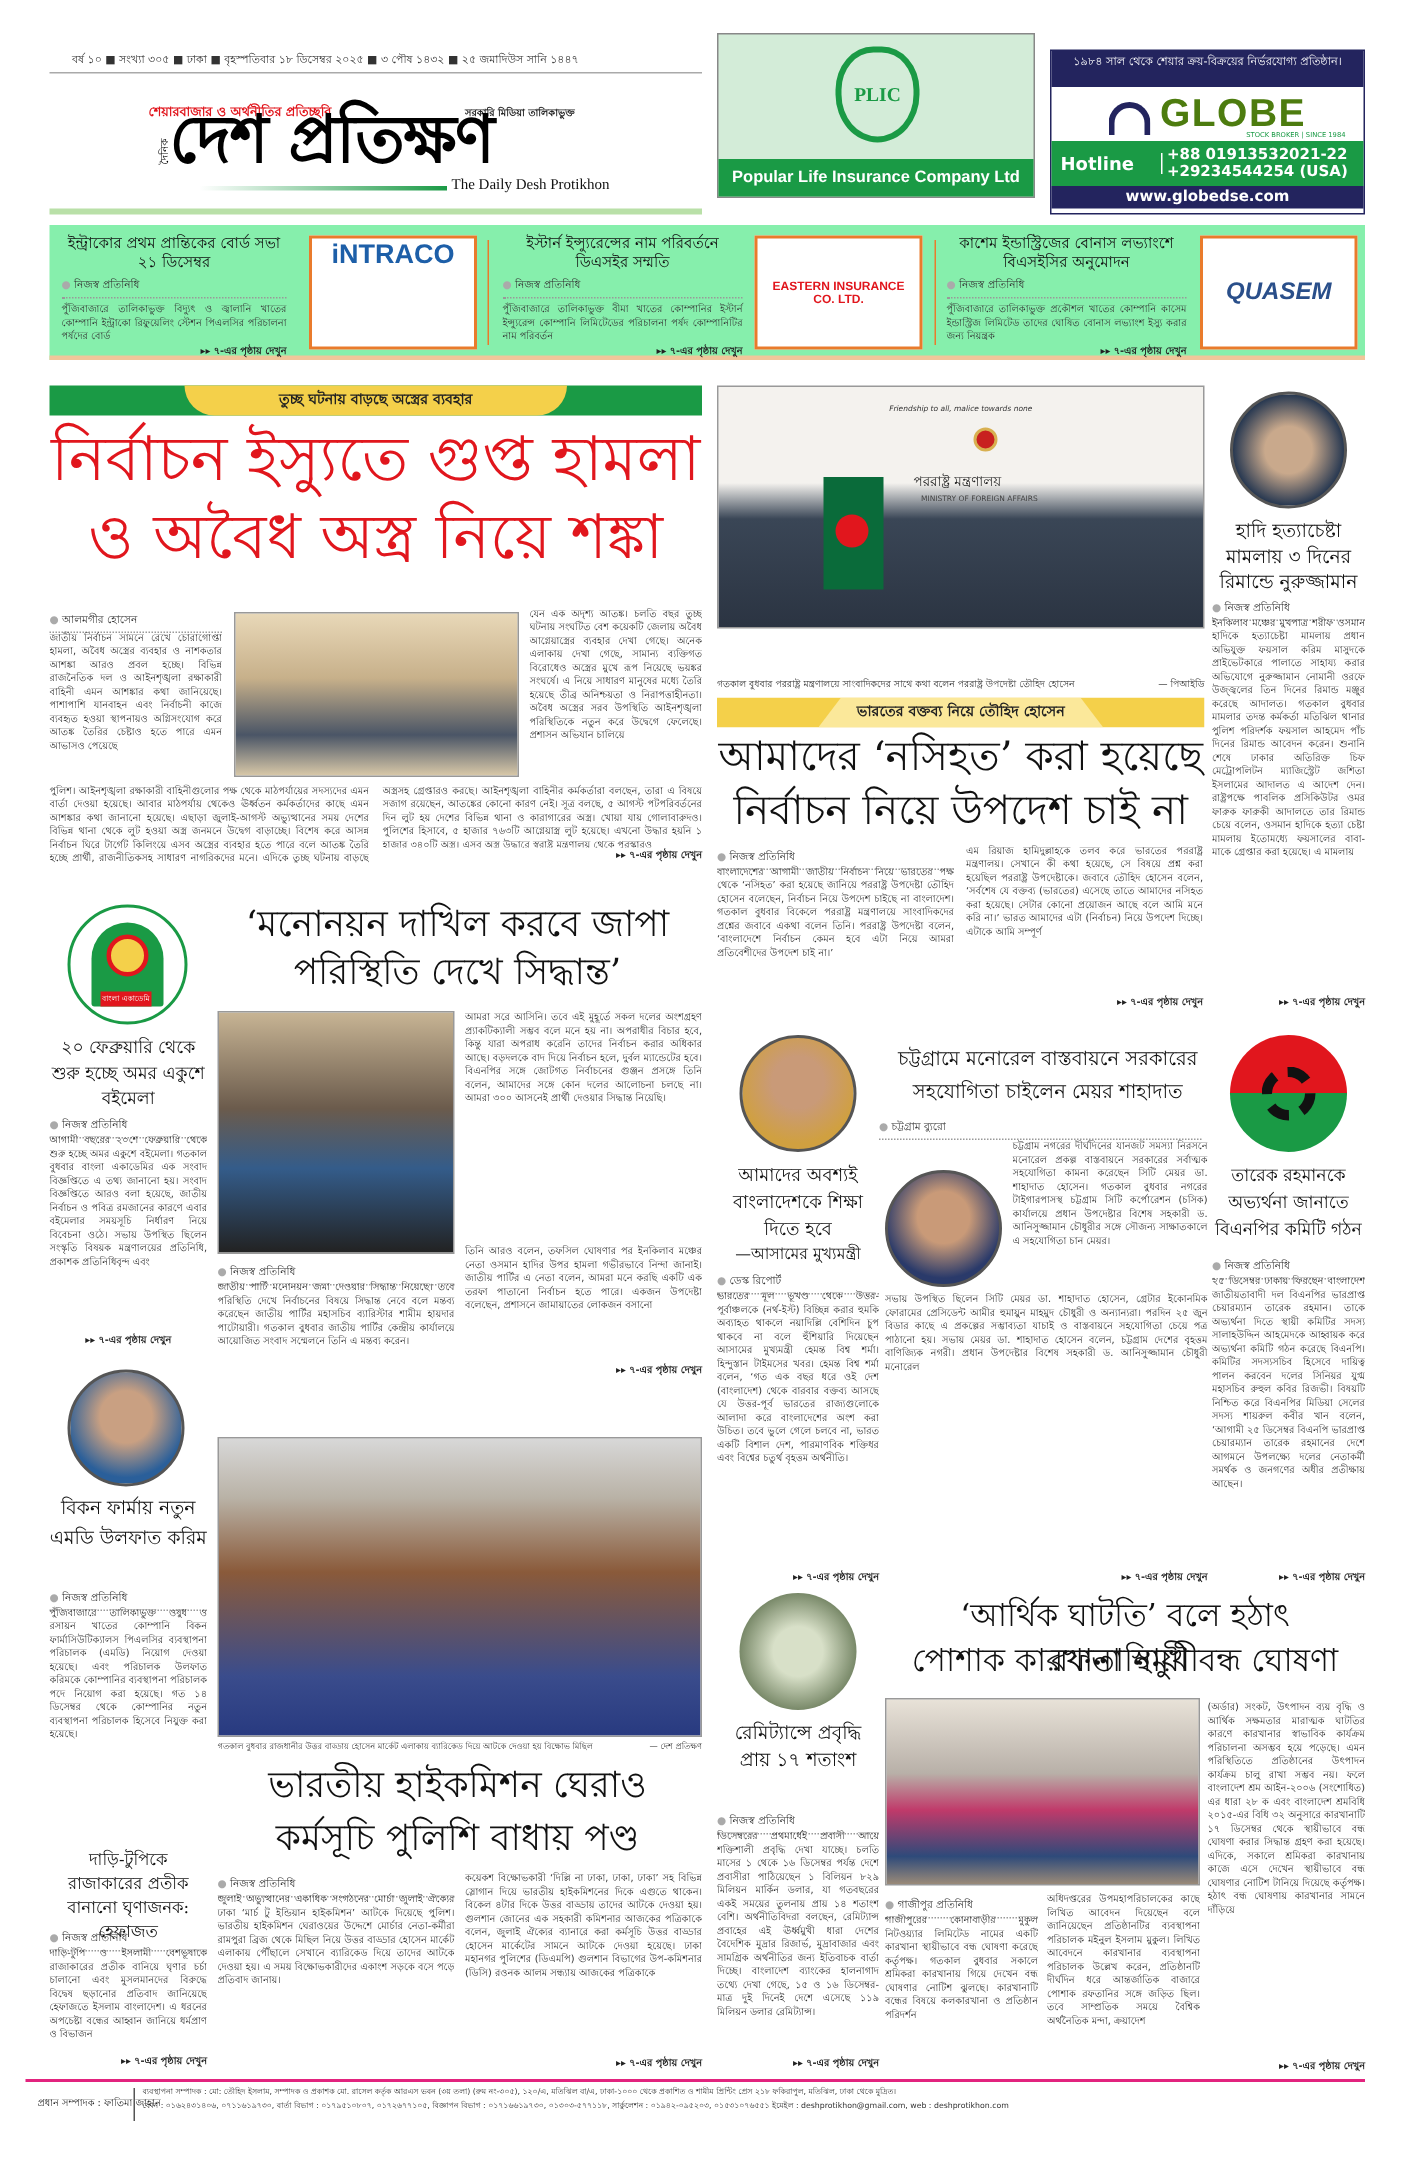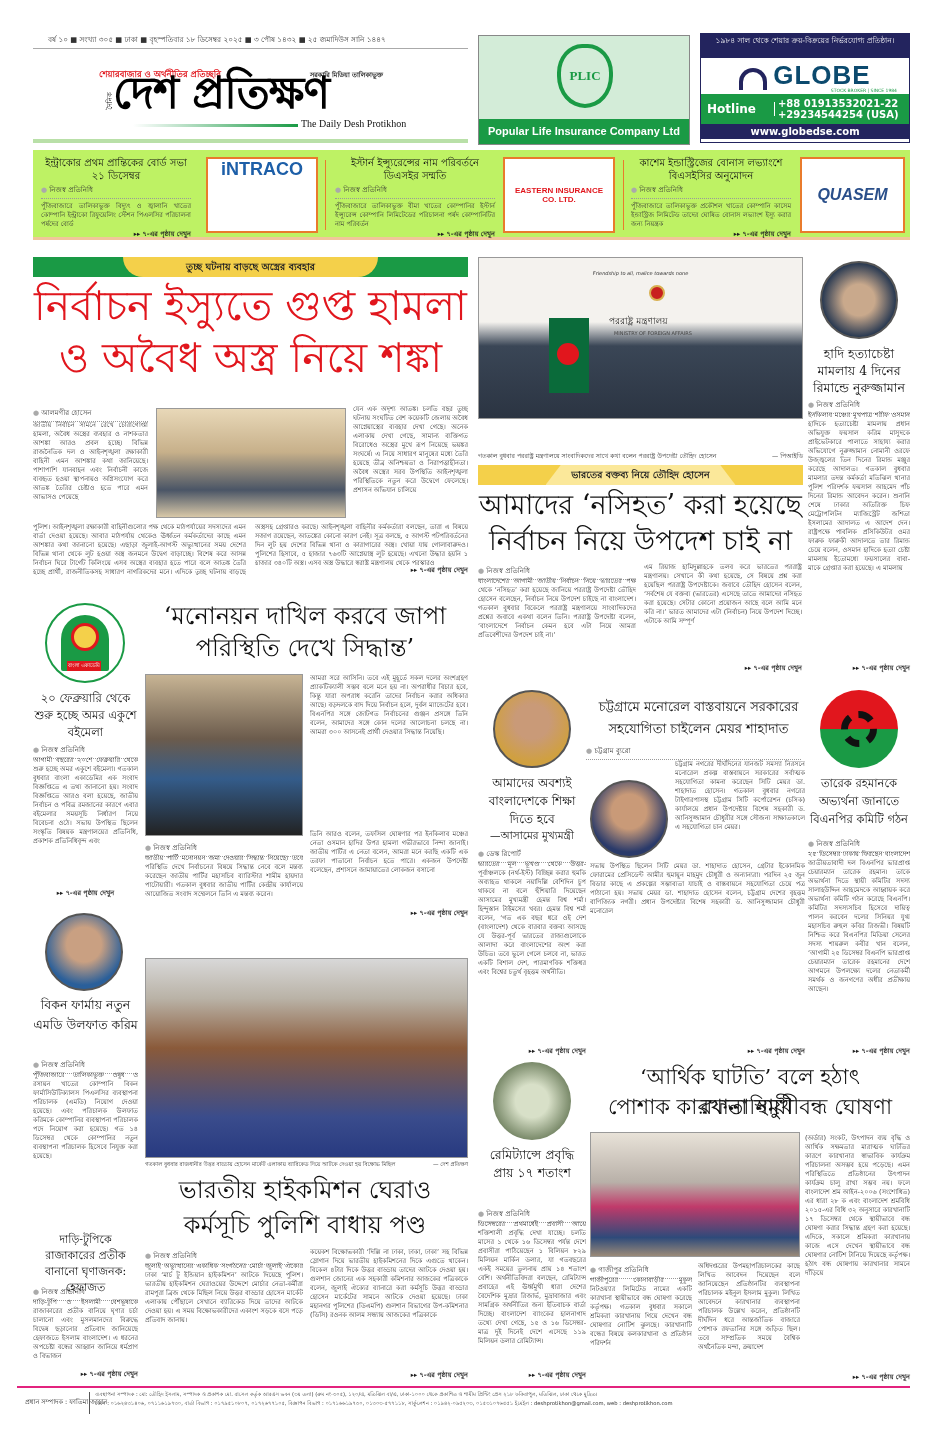--- a/index.html
+++ b/index.html
@@ -22,43 +22,43 @@
   <div style="position:absolute;left:0;top:48px;width:435px;border-top:1px solid #aaa"></div>
   <div style="position:absolute;left:66px;top:68px;font-size:8.5px;color:#e1161d;font-weight:bold">শেয়ারবাজার ও অর্থনীতির প্রতিচ্ছবি</div>
   <div style="position:absolute;left:277px;top:70px;font-size:6.5px;font-weight:bold">সরকারি মিডিয়া তালিকাভুক্ত</div>
   <div style="position:absolute;left:68px;top:95px;font-size:7px;transform:rotate(-90deg);color:#000">দৈনিক</div>
   <div style="position:absolute;left:80px;top:60px;font-size:44px;font-weight:900;color:#000;font-family:'DejaVu Serif',serif;letter-spacing:-1px">দেশ প্রতিক্ষণ</div>
   <div style="position:absolute;left:100px;top:124px;width:165px;height:3px;background:linear-gradient(90deg,#fff,#1a9a45)"></div>
   <div style="position:absolute;left:268px;top:118px;font-size:10px;font-family:'Liberation Serif',serif;color:#111">The Daily Desh Protikhon</div>
   <div style="position:absolute;left:0;top:139px;width:435px;height:4px;background:#b9e0a8"></div>
 </div>
 
-<div class="abs" style="left:478px;top:35px;width:212px;height:110px;background:#d3ecd8;border:1px solid #888">
+<div class="abs" style="left:478px;top:22px;width:212px;height:110px;background:#d3ecd8;border:1px solid #888">
   <div style="position:absolute;left:78px;top:8px;width:56px;height:64px;border:4px solid #1a9a45;border-radius:45% 45% 50% 50%;display:flex;align-items:center;justify-content:center;color:#1a9a45;font-weight:bold;font-size:13px;font-family:'Liberation Serif',serif">PLIC</div>
   <div style="position:absolute;left:0;bottom:0;width:100%;height:25px;background:#1a9a45;color:#fff;font-size:11px;font-weight:bold;text-align:center;line-height:25px;font-family:'Liberation Sans',sans-serif">Popular Life Insurance Company Ltd</div>
 </div>
 
 <div class="abs" style="left:700px;top:33px;width:210px;height:110px;background:#fff;border:1px solid #23245e">
   <div style="background:#23245e;color:#fff;font-size:7.5px;text-align:center;padding:2px 8px;height:24px;line-height:10px">১৯৮৪ সাল থেকে শেয়ার ক্রয়-বিক্রয়ের নির্ভরযোগ্য প্রতিষ্ঠান।</div>
   <div style="display:flex;align-items:center;justify-content:center;height:34px">
     <span style="width:28px;height:22px;border-radius:14px 14px 0 0;border:4px solid #23245e;border-bottom:none;margin-right:6px;position:relative;top:4px"></span>
-    <span style="font-size:26px;font-weight:bold;color:#0c4a6e;letter-spacing:1px;font-family:'Liberation Sans',sans-serif">GLOBE</span>
+    <span style="font-size:26px;font-weight:bold;color:#4d7c0f;letter-spacing:1px;font-family:'Liberation Sans',sans-serif">GLOBE</span>
   </div>
   <div style="text-align:right;font-size:4.5px;color:#1a9a45;margin:-4px 12px 0 0;height:6px">STOCK BROKER | SINCE 1984</div>
   <div style="background:#1a9a45;color:#fff;display:flex;align-items:center;height:30px;padding:0 6px">
     <span style="font-size:12px;font-weight:bold;border-right:1px solid #fff;padding-right:18px;margin-right:3px">Hotline</span>
     <div style="font-size:10px;font-weight:bold;line-height:11px">
       <div>+88 01913532021-22</div>
       <div>+29234544254 (USA)</div>
     </div>
   </div>
   <div style="background:#23245e;color:#fff;font-size:10px;font-weight:bold;text-align:center;height:15px;line-height:15px">www.globedse.com</div>
 </div>
 
-<div class="abs" style="left:33px;top:150px;width:877px;height:90px;background:#bef264;border-bottom:3px solid #f0c69a">
+<div class="abs" style="left:33px;top:150px;width:877px;height:90px;background:#86efac;border-bottom:3px solid #f0c69a">
   <div style="position:absolute;left:8px;top:6px;width:150px">
     <div class="hd" style="font-size:10px;line-height:13px">ইন্ট্রাকোর প্রথম প্রান্তিকের বোর্ড সভা ২১ ডিসেম্বর</div>
     <div class="byline">নিজস্ব প্রতিনিধি</div>
     <div class="small">পুঁজিবাজারে তালিকাভুক্ত বিদ্যুৎ ও জ্বালানি খাতের কোম্পানি ইন্ট্রাকো রিফুয়েলিং স্টেশন পিএলসির পরিচালনা পর্ষদের বোর্ড</div>
     <div class="more">৭-এর পৃষ্ঠায় দেখুন</div>
   </div>
   <div style="position:absolute;left:173px;top:7px;width:112px;height:76px;background:#fff;border:2px solid #e97b2c;display:flex;align-items:flex-start;justify-content:center">
     <span style="color:#1d5fa8;font-weight:bold;font-size:18px;font-family:'Liberation Sans',sans-serif">iNTRACO</span>
   </div>
   <div style="position:absolute;left:292px;top:10px;height:70px;border-left:1px solid #e97b2c"></div>
@@ -116,21 +116,21 @@
   <div class="hd" style="position:absolute;left:0;top:232px;width:325px;font-size:27px;line-height:36px">আমাদের ‘নসিহত’ করা হয়েছে</div>
   <div class="hd" style="position:absolute;left:0;top:268px;width:325px;font-size:27px;line-height:36px">নির্বাচন নিয়ে উপদেশ চাই না</div>
   <div class="byline" style="position:absolute;left:0;top:308px;width:158px">নিজস্ব প্রতিনিধি</div>
   <div class="small" style="position:absolute;left:0;top:322px;width:158px;height:95px;overflow:hidden">বাংলাদেশের আগামী জাতীয় নির্বাচন নিয়ে ভারতের পক্ষ থেকে ‘নসিহত’ করা হয়েছে জানিয়ে পররাষ্ট্র উপদেষ্টা তৌহিদ হোসেন বলেছেন, নির্বাচন নিয়ে উপদেশ চাইছে না বাংলাদেশ। গতকাল বুধবার বিকেলে পররাষ্ট্র মন্ত্রণালয়ে সাংবাদিকদের প্রশ্নের জবাবে একথা বলেন তিনি। পররাষ্ট্র উপদেষ্টা বলেন, ‘বাংলাদেশে নির্বাচন কেমন হবে এটা নিয়ে আমরা প্রতিবেশীদের উপদেশ চাই না।’</div>
   <div class="small" style="position:absolute;left:166px;top:308px;width:158px;height:100px;overflow:hidden">এম রিয়াজ হামিদুল্লাহকে তলব করে ভারতের পররাষ্ট্র মন্ত্রণালয়। সেখানে কী কথা হয়েছে, সে বিষয়ে প্রশ্ন করা হয়েছিল পররাষ্ট্র উপদেষ্টাকে। জবাবে তৌহিদ হোসেন বলেন, ‘সর্বশেষ যে বক্তব্য (ভারতের) এসেছে তাতে আমাদের নসিহত করা হয়েছে। সেটার কোনো প্রয়োজন আছে বলে আমি মনে করি না।’ ভারত আমাদের এটা (নির্বাচন) নিয়ে উপদেশ দিচ্ছে। এটাকে আমি সম্পূর্ণ</div>
   <div class="more" style="position:absolute;left:166px;top:408px;width:158px">৭-এর পৃষ্ঠায় দেখুন</div>
 </div>
 
 <div class="abs" style="left:808px;top:255px;width:102px;height:420px">
   <div class="circle photo" style="position:absolute;left:12px;top:6px;width:78px;height:78px;background:radial-gradient(circle,#c9a98c 30%,#2a3a52 70%)"></div>
-  <div class="hd" style="position:absolute;left:0;top:90px;width:102px;font-size:12.5px;line-height:17px">হাদি হত্যাচেষ্টা মামলায় 4 দিনের রিমান্ডে নুরুজ্জামান</div>
+  <div class="hd" style="position:absolute;left:0;top:90px;width:102px;font-size:12.5px;line-height:17px">হাদি হত্যাচেষ্টা মামলায় ৩ দিনের রিমান্ডে নুরুজ্জামান</div>
   <div class="byline" style="position:absolute;left:0;top:142px;width:102px">নিজস্ব প্রতিনিধি</div>
   <div class="small" style="position:absolute;left:0;top:156px;width:102px;height:254px;overflow:hidden">ইনকিলাব মঞ্চের মুখপাত্র শরীফ ওসমান হাদিকে হত্যাচেষ্টা মামলায় প্রধান অভিযুক্ত ফয়সাল করিম মাসুদকে প্রাইভেটকারে পালাতে সাহায্য করার অভিযোগে নুরুজ্জামান নোমানী ওরফে উজ্জ্বলের তিন দিনের রিমান্ড মঞ্জুর করেছে আদালত। গতকাল বুধবার মামলার তদন্ত কর্মকর্তা মতিঝিল থানার পুলিশ পরিদর্শক ফয়সাল আহমেদ পাঁচ দিনের রিমান্ড আবেদন করেন। শুনানি শেষে ঢাকার অতিরিক্ত চিফ মেট্রোপলিটন ম্যাজিস্ট্রেট জশিতা ইসলামের আদালত এ আদেশ দেন। রাষ্ট্রপক্ষে পাবলিক প্রসিকিউটর ওমর ফারুক ফারুকী আদালতে তার রিমান্ড চেয়ে বলেন, ওসমান হাদিকে হত্যা চেষ্টা মামলায় ইতোমধ্যে ফয়সালের বাবা-মাকে গ্রেপ্তার করা হয়েছে। এ মামলায়</div>
   <div class="more" style="position:absolute;left:0;top:408px;width:102px">৭-এর পৃষ্ঠায় দেখুন</div>
 </div>
 
 <div class="abs" style="left:33px;top:580px;width:105px;height:320px">
   <div class="circle" style="position:absolute;left:12px;top:23px;width:80px;height:80px;border-color:#1a9a45;background:#fff;display:flex;align-items:center;justify-content:center">
     <div style="width:48px;height:56px;background:#1a9a45;border-radius:24px 24px 2px 2px;position:relative">
         <div style="position:absolute;left:10px;top:8px;width:28px;height:28px;border-radius:50%;background:#f4d04a;border:3px solid #e1161d"></div>
         <div style="position:absolute;bottom:0;left:6px;font-size:5px;color:#fff;background:#e1161d;padding:1px">বাংলা একাডেমি</div>

